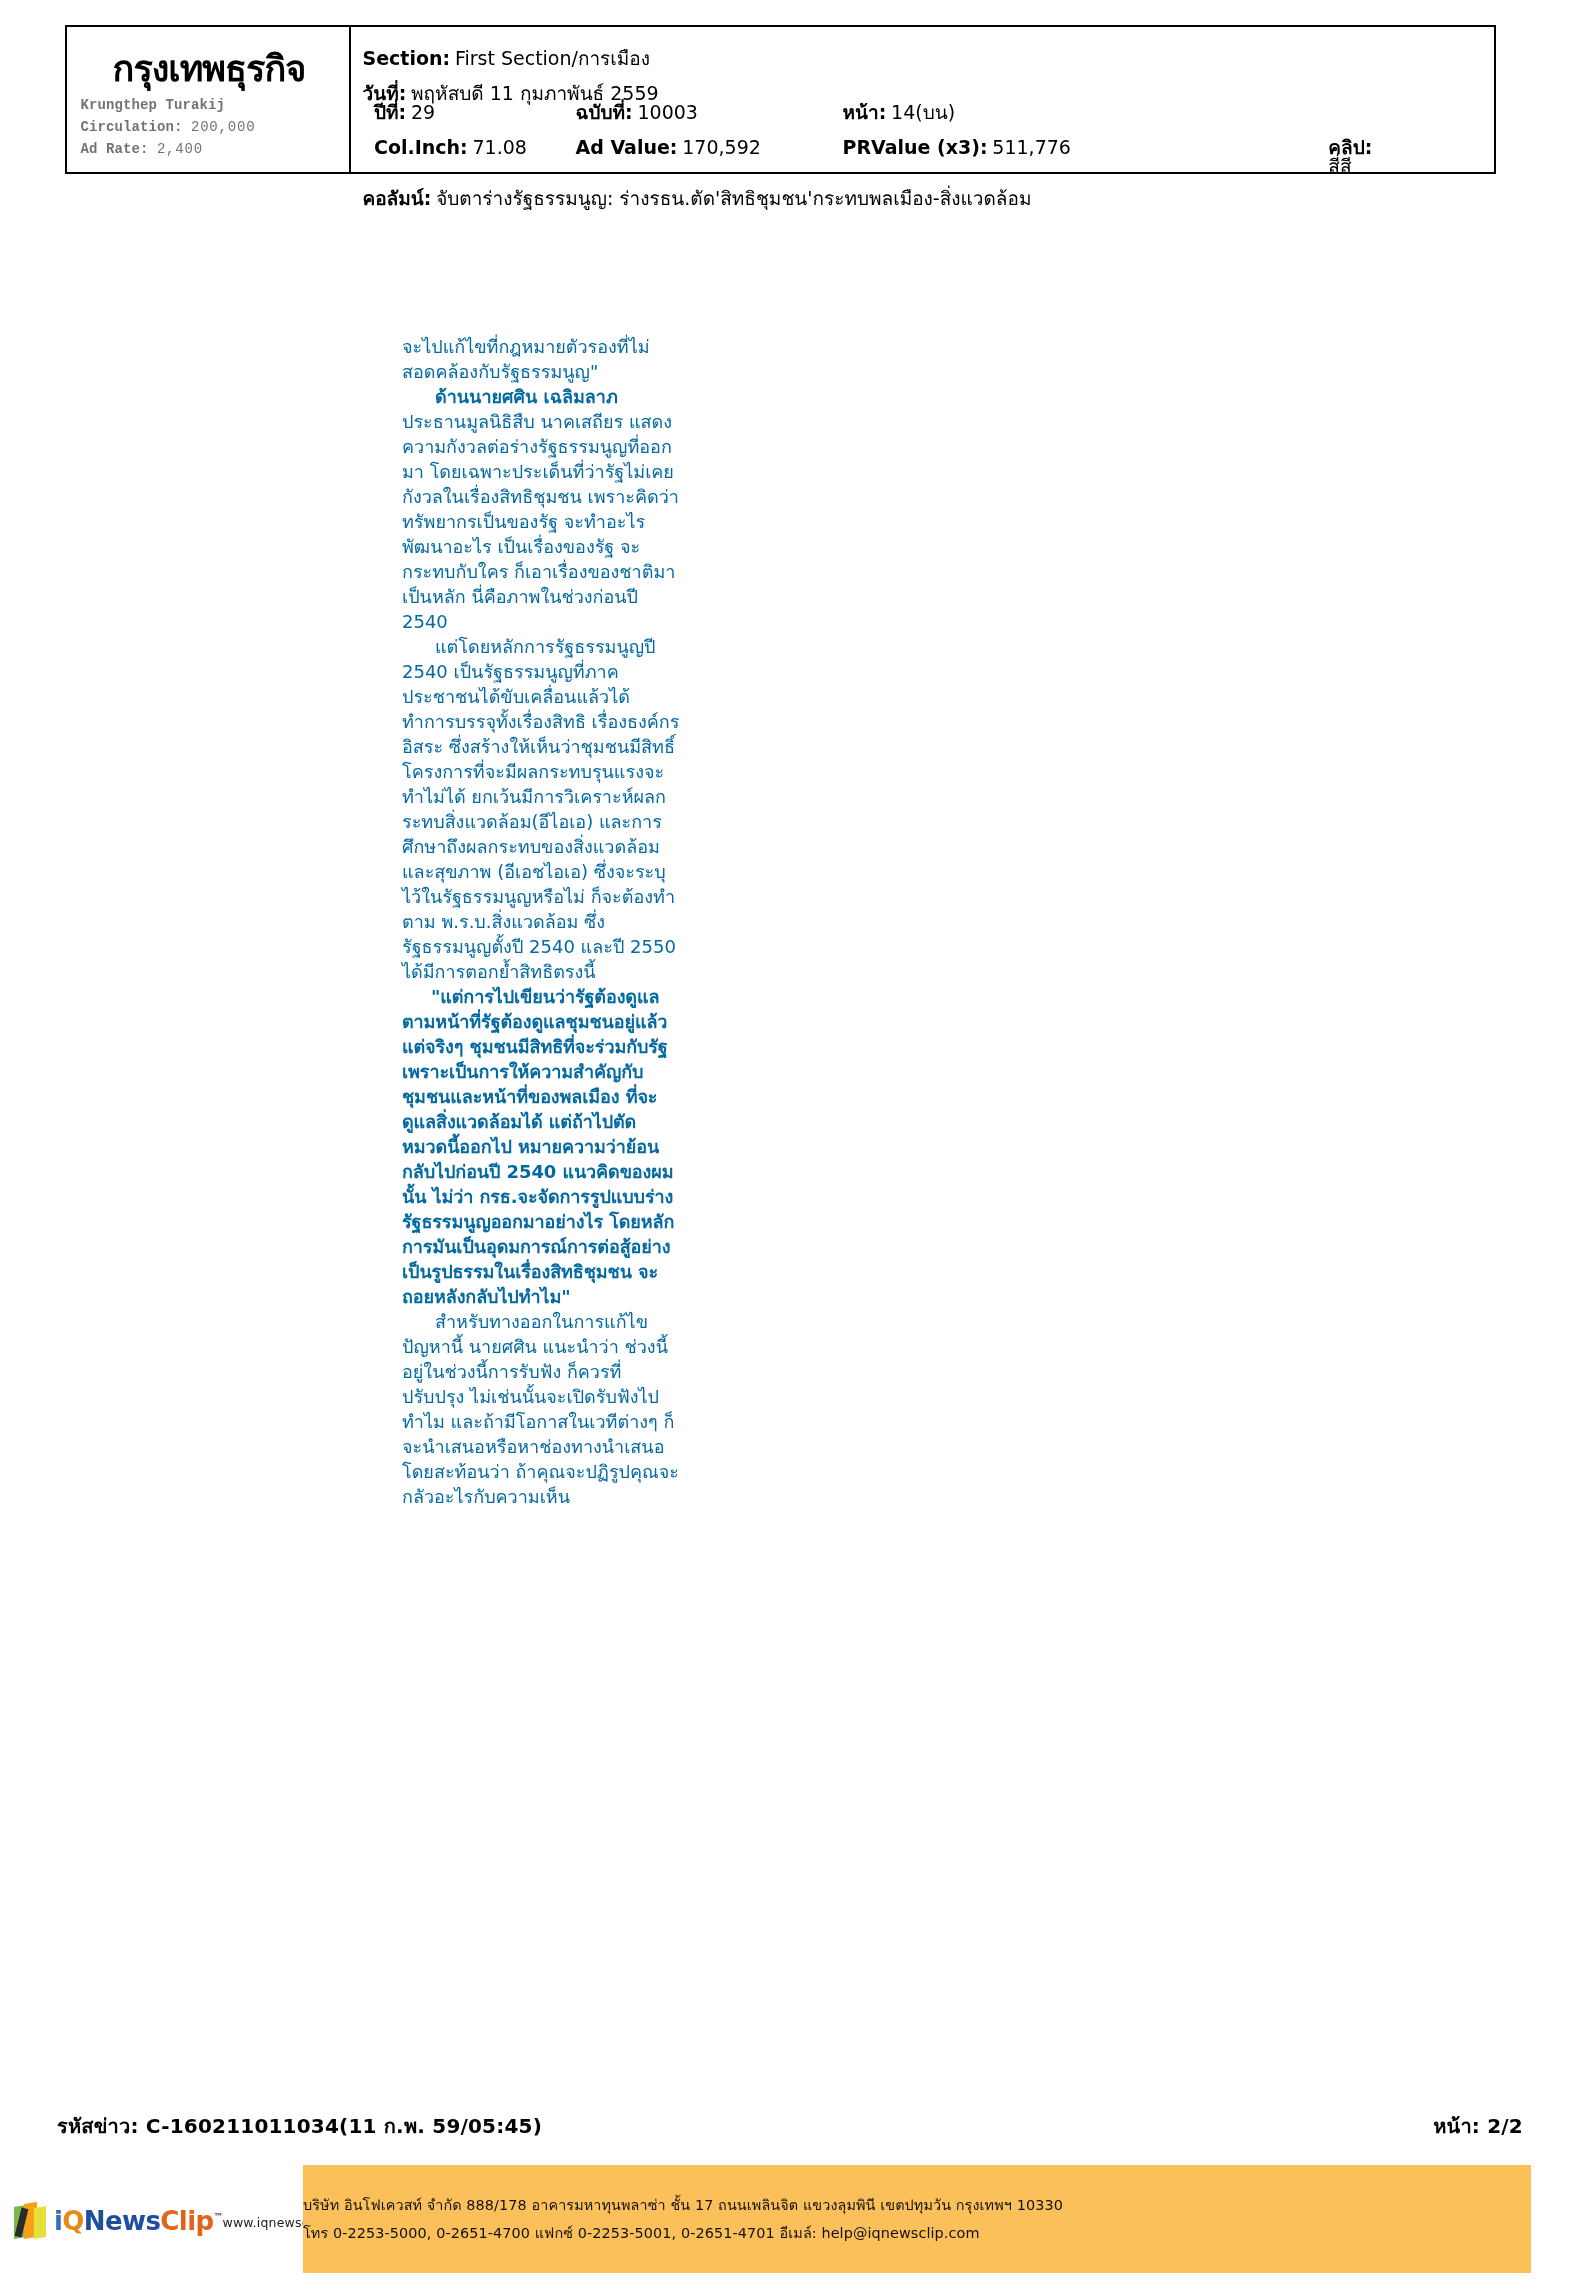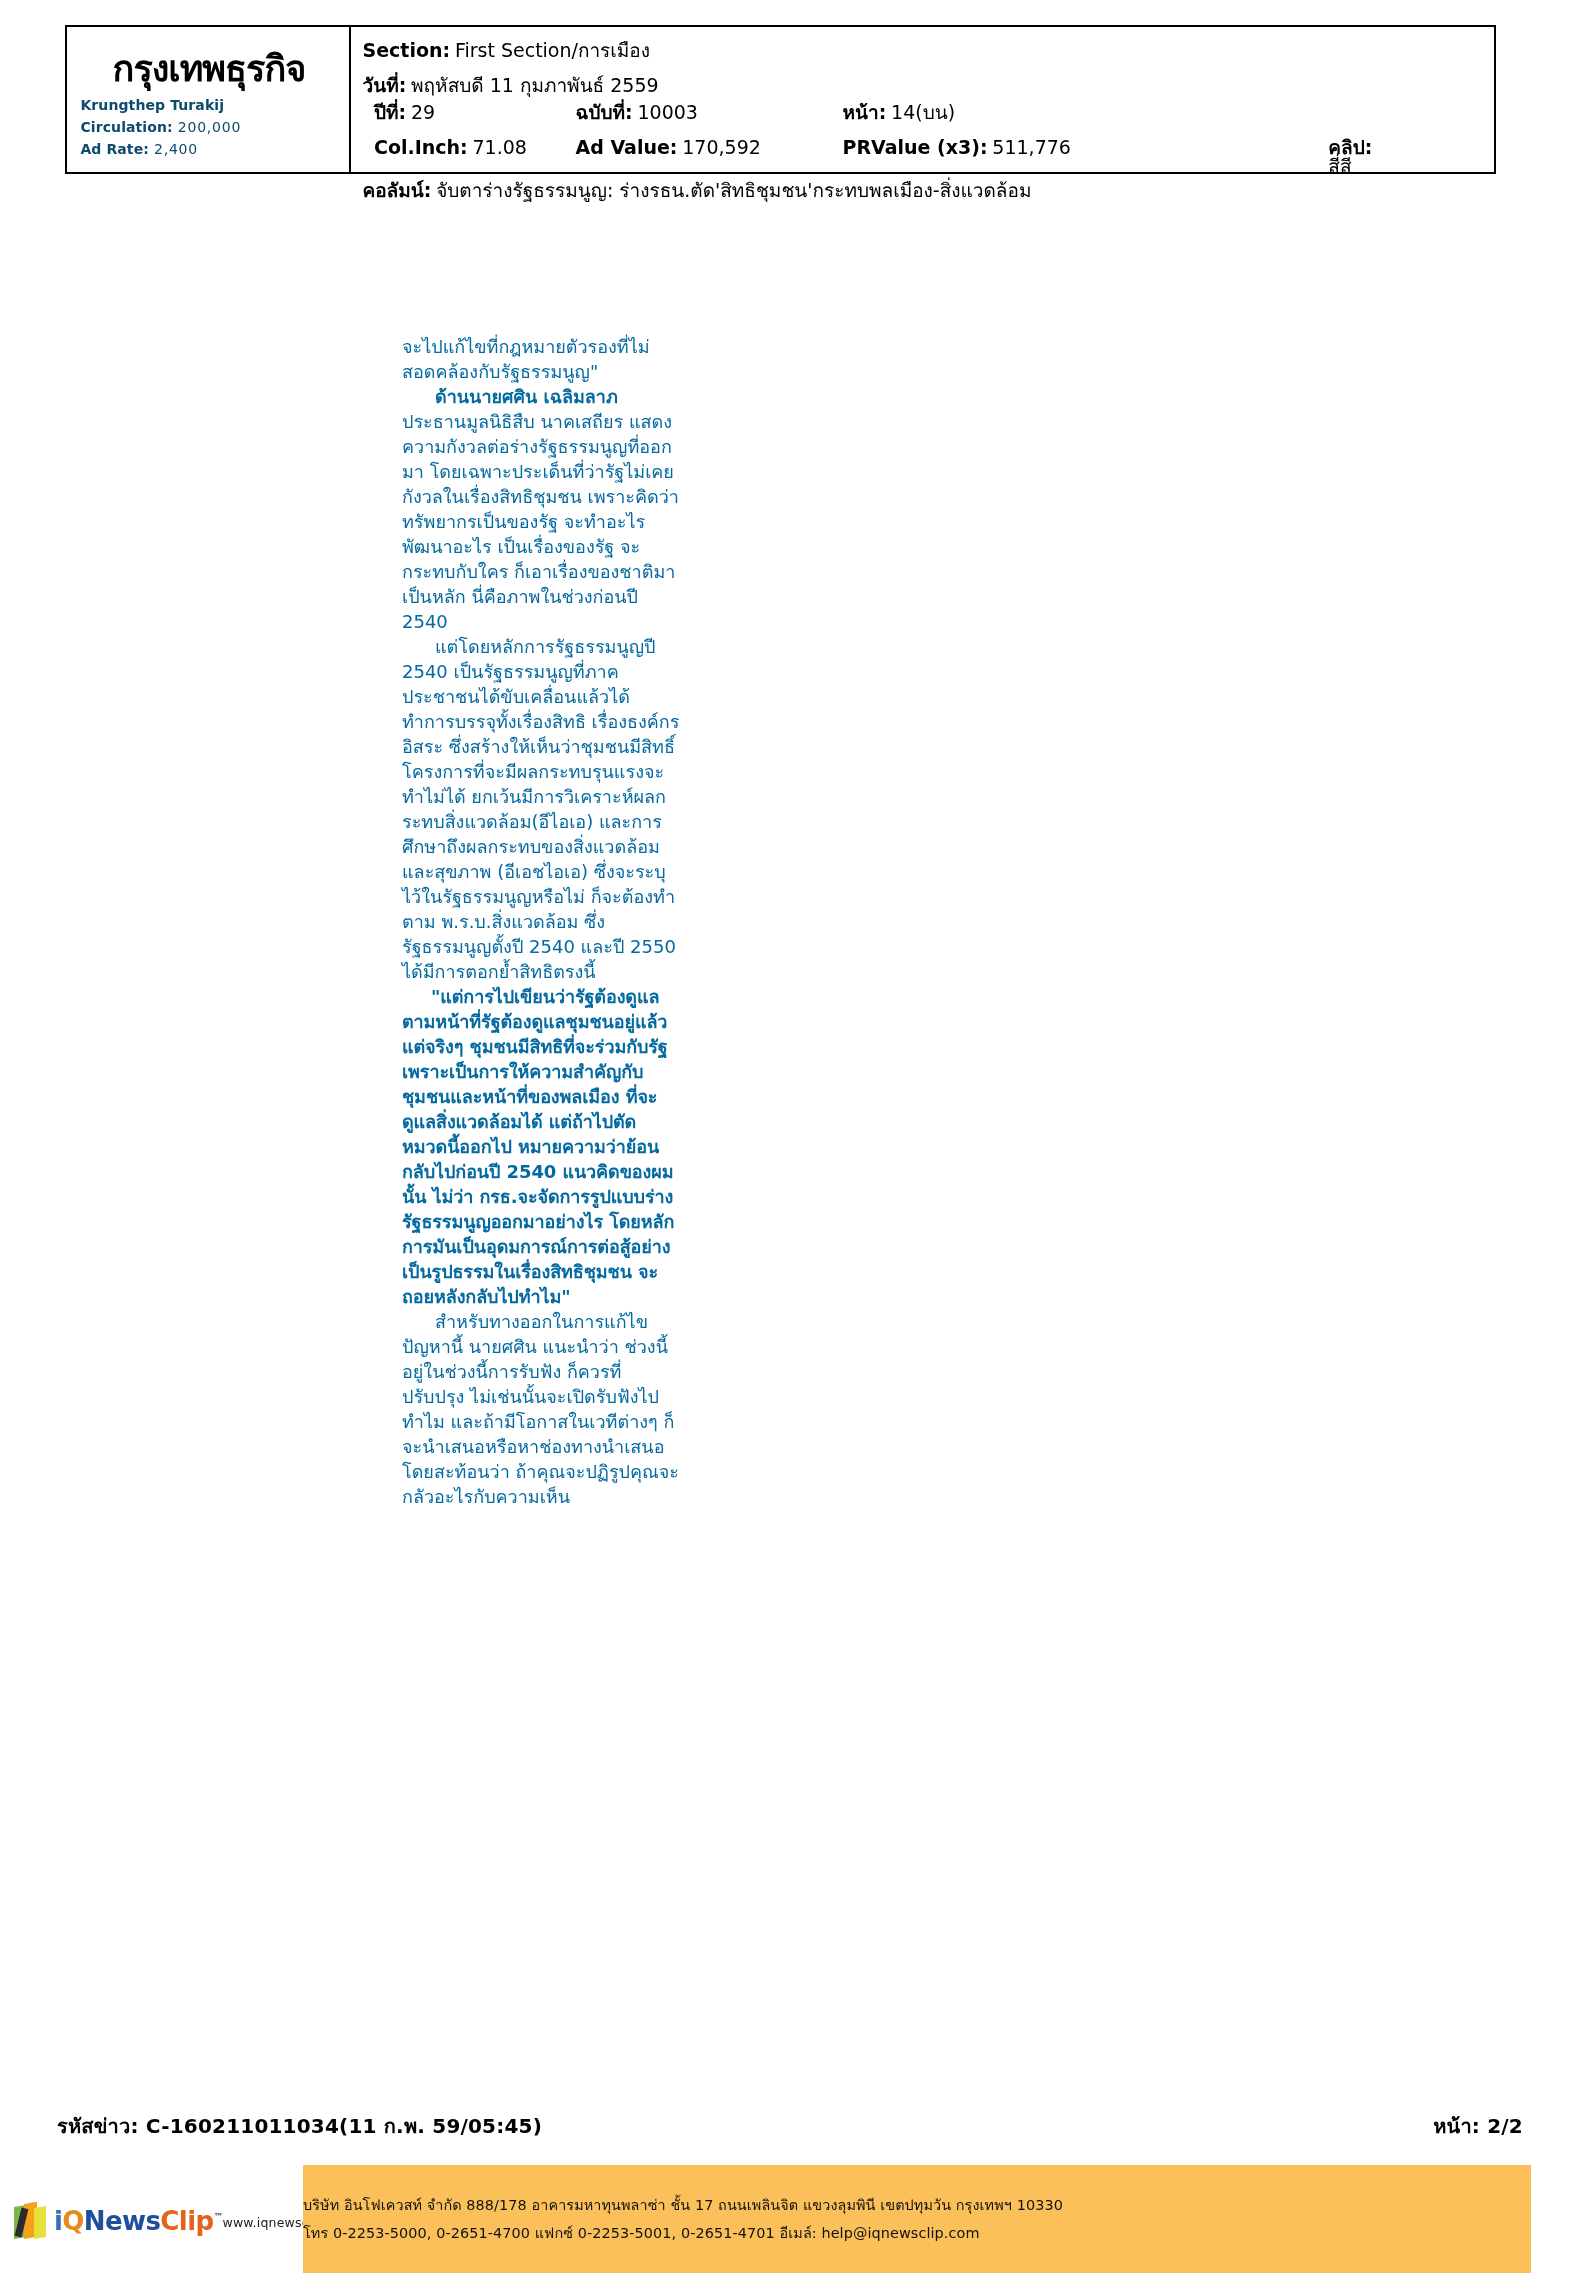--- a/index.html
+++ b/index.html
@@ -48,39 +48,40 @@
     margin-bottom: 5.8px;
     color: #000;
     white-space: nowrap;
   }
   .masthead-sub {
     font-size: 14px;
     font-weight: 700;
     line-height: 1.55;
     letter-spacing: 0.1px;
     padding-left: 1.9px;
-    color: #0c4a6e;
+    color: #737373;
+    font-family: Liberation Mono, monospace;
   }
   .masthead-sub .val {
     font-weight: 400;
     letter-spacing: 0.8px;
   }
 
   .meta-cell {
     flex: 1 1 auto;
     box-sizing: border-box;
     padding: 5.8px 0 0 11.5px;
     position: relative;
   }
   .meta-row {
     font-size: 19px;
     line-height: 1.0;
     height: 35px;
     display: flex;
-    align-items: center;
+    align-items: flex-end;
     white-space: nowrap;
   }
   .meta-row .lbl {
     font-weight: 700;
   }
   .meta-row .val {
     font-weight: 400;
     margin-left: 4.8px;
   }
   .field {

